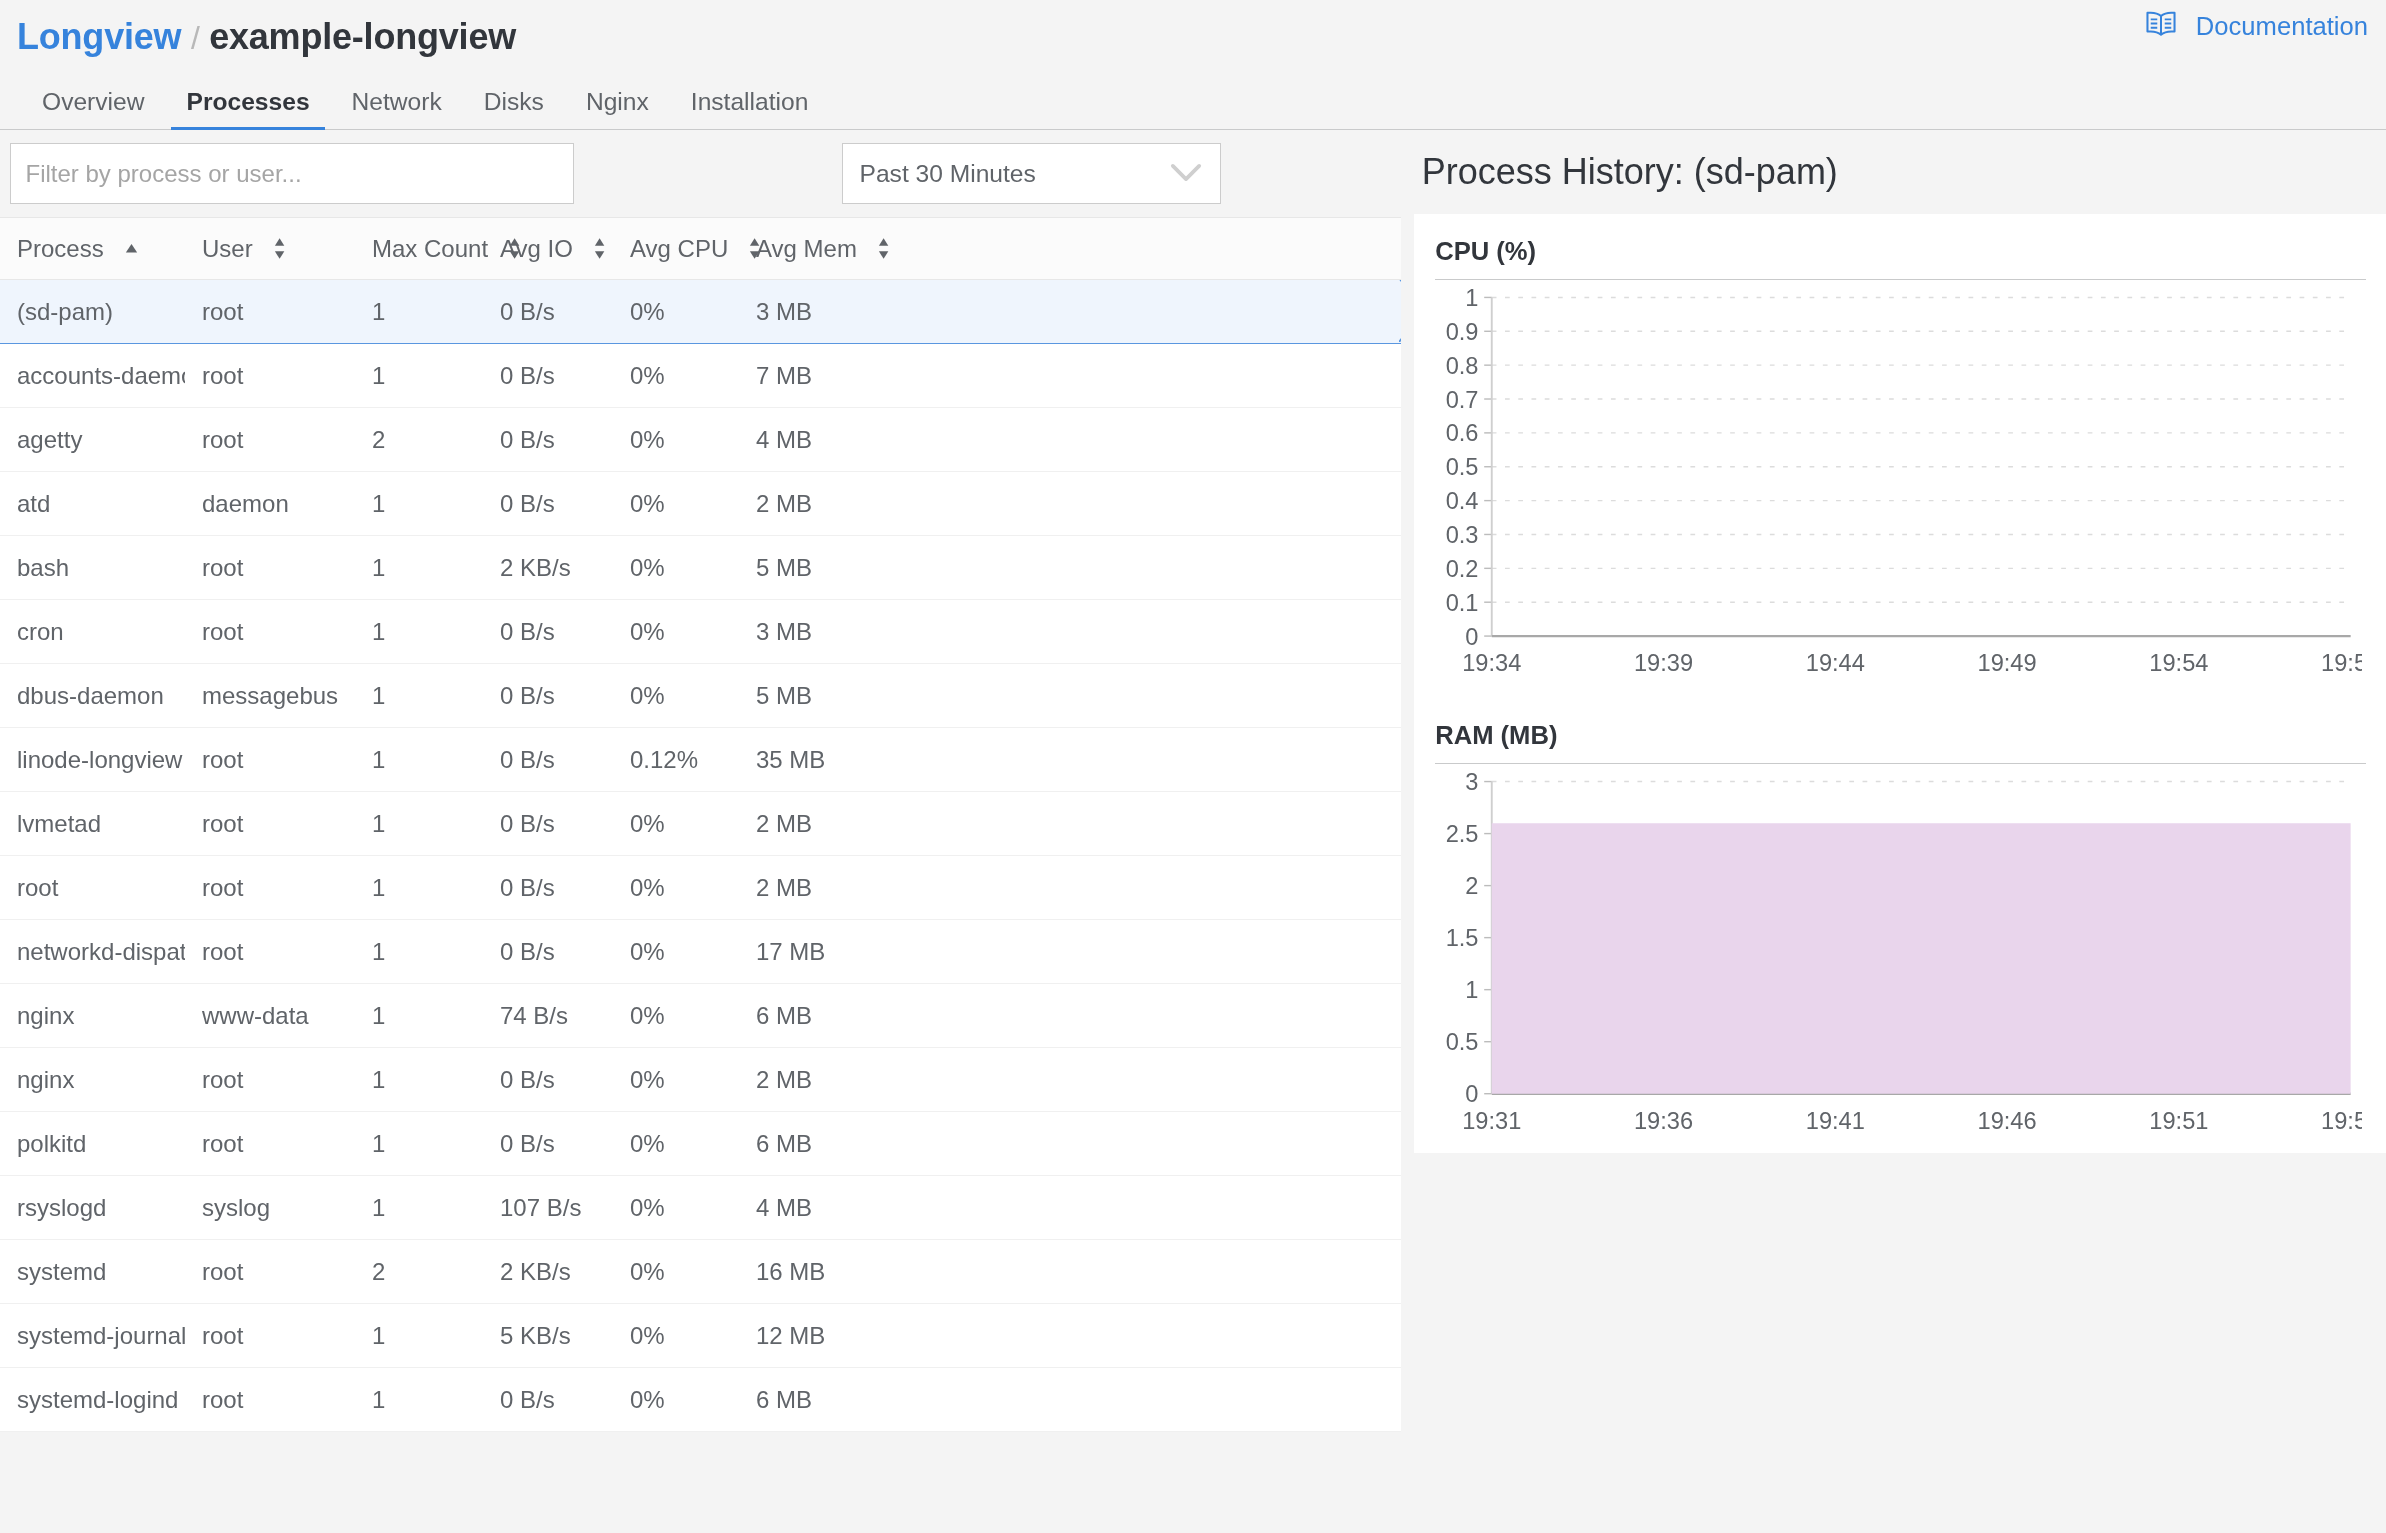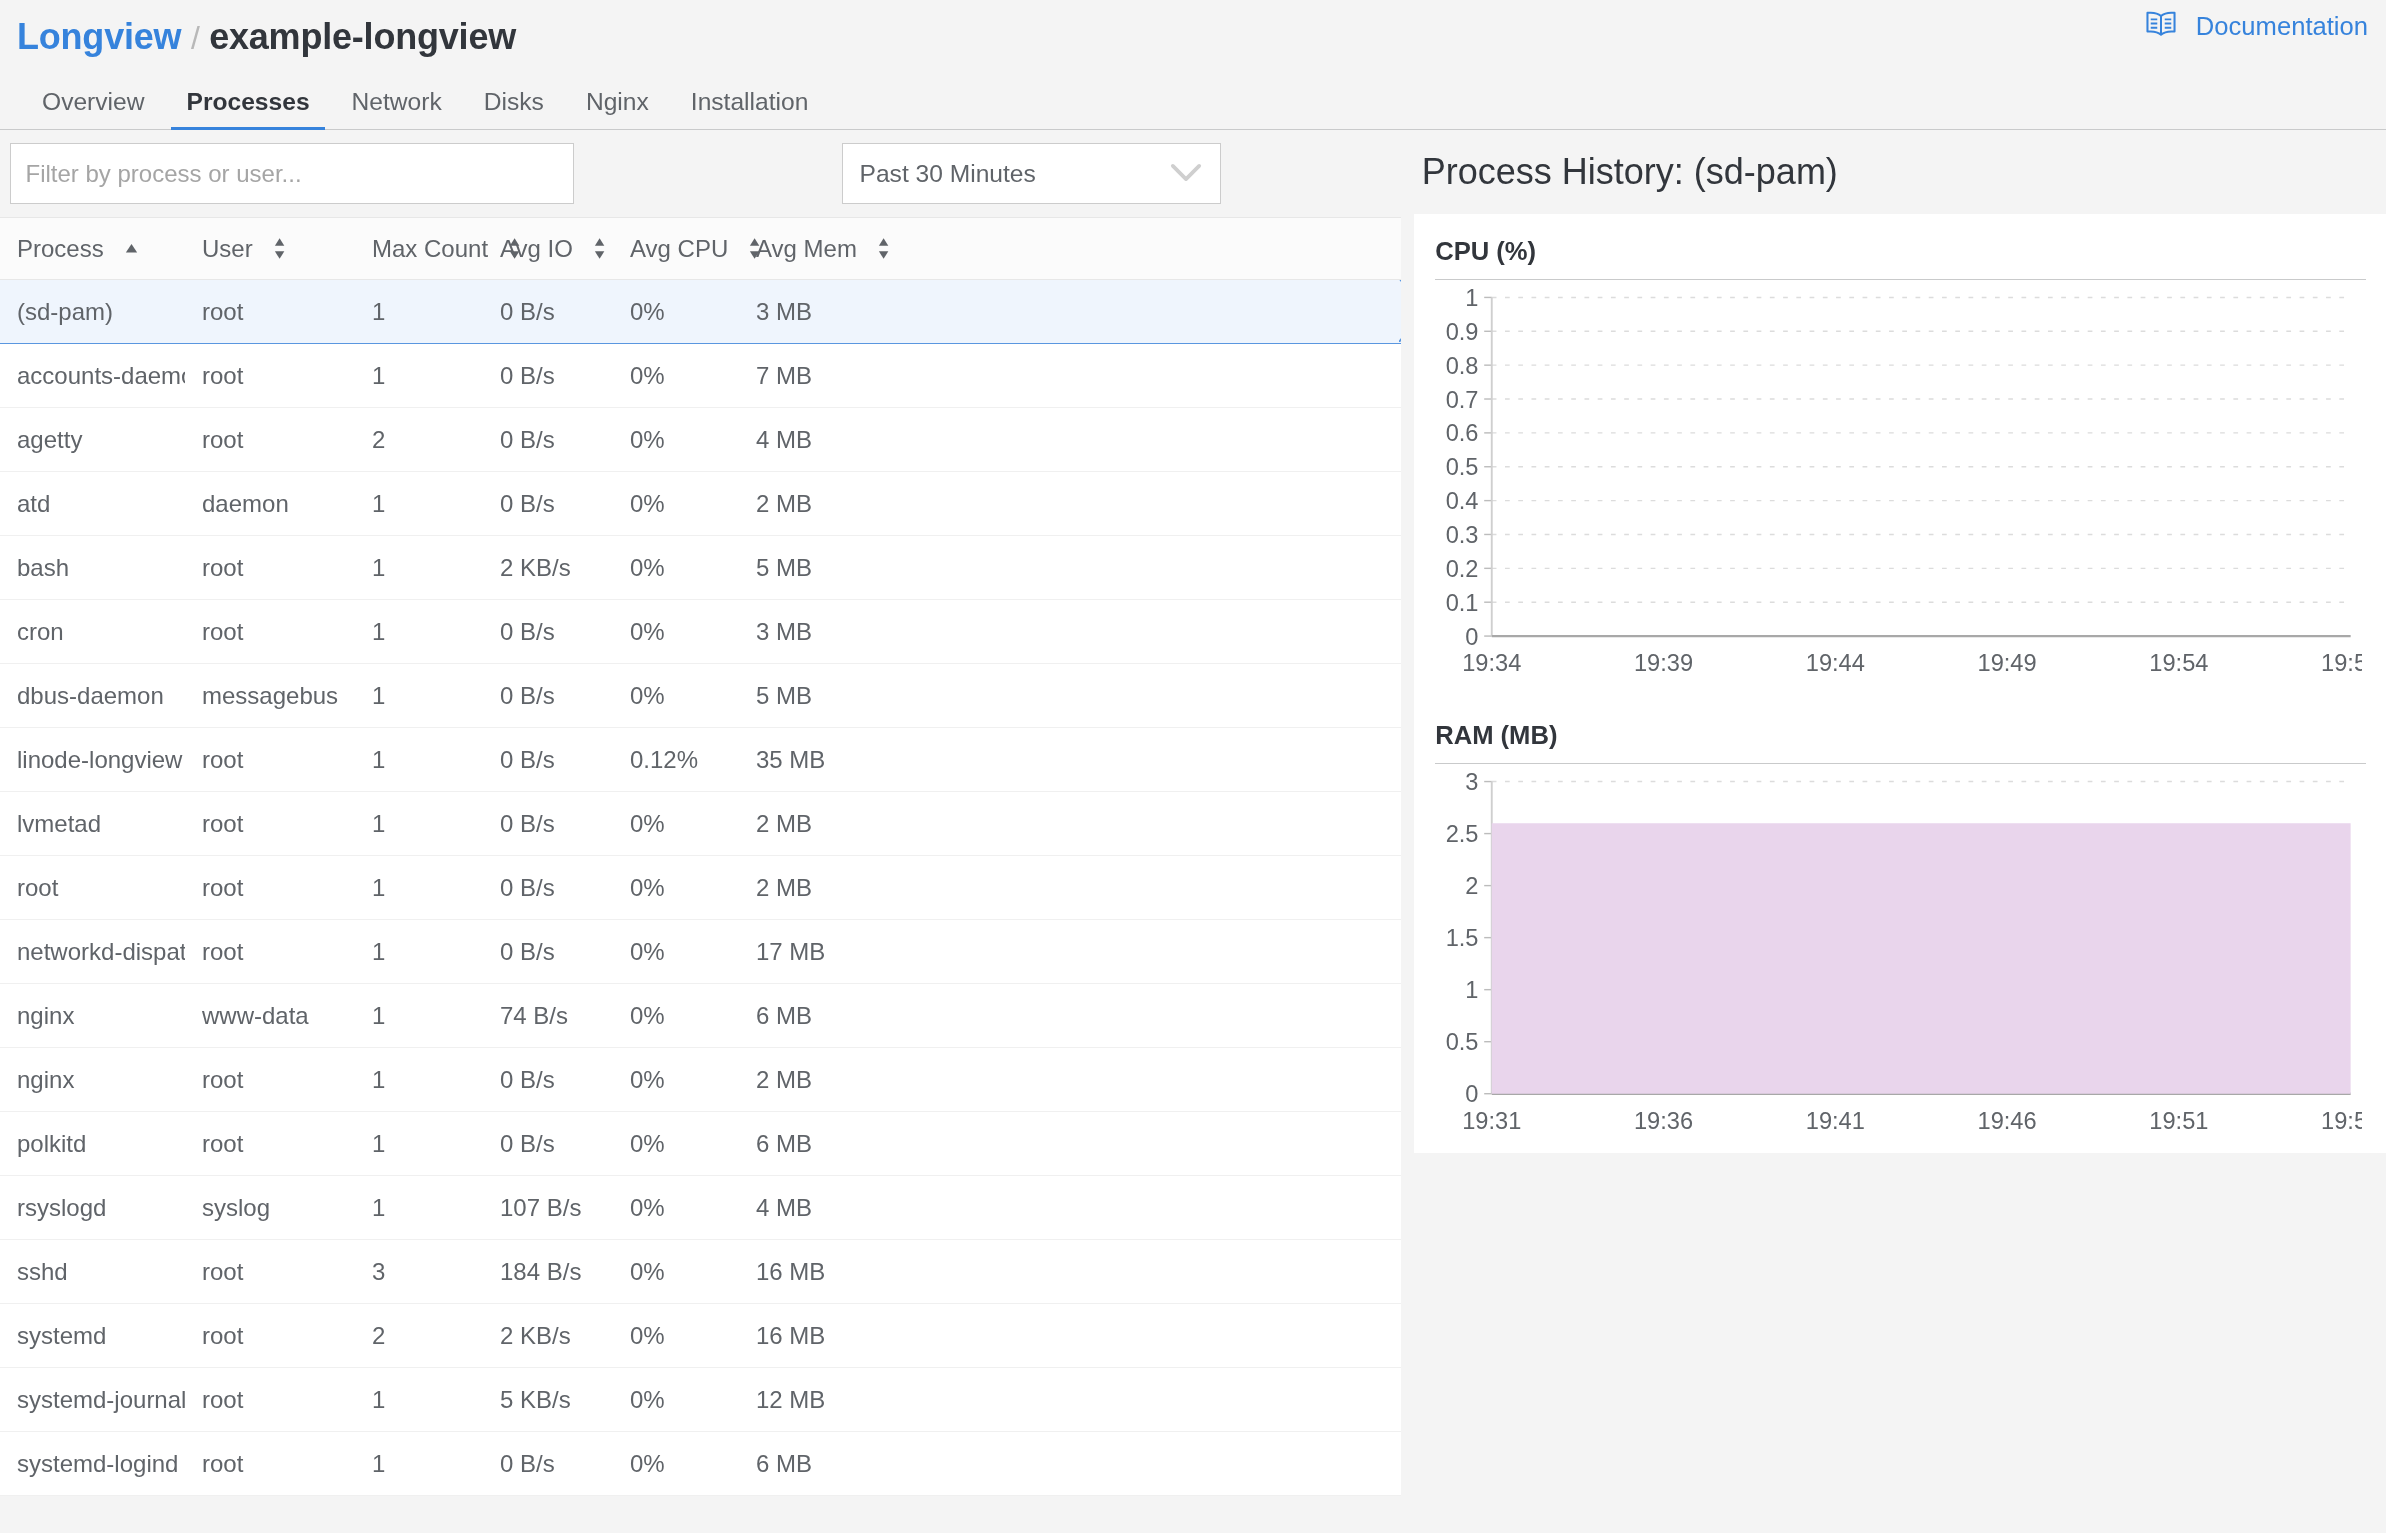--- a/index.html
+++ b/index.html
@@ -482,28 +482,20 @@
           </tr>
           <tr class="proc-row">
             <td>rsyslogd</td>
             <td>syslog</td>
             <td>1</td>
             <td>107 B/s</td>
             <td>0%</td>
             <td>4 MB</td>
           </tr>
           <tr class="proc-row">
-            <td>sshd</td>
-            <td>root</td>
-            <td>3</td>
-            <td>184 B/s</td>
-            <td>0%</td>
-            <td>16 MB</td>
-          </tr>
-          <tr class="proc-row">
             <td>systemd</td>
             <td>root</td>
             <td>2</td>
             <td>2 KB/s</td>
             <td>0%</td>
             <td>16 MB</td>
           </tr>
           <tr class="proc-row">
             <td>systemd-journal</td>
             <td>root</td>

